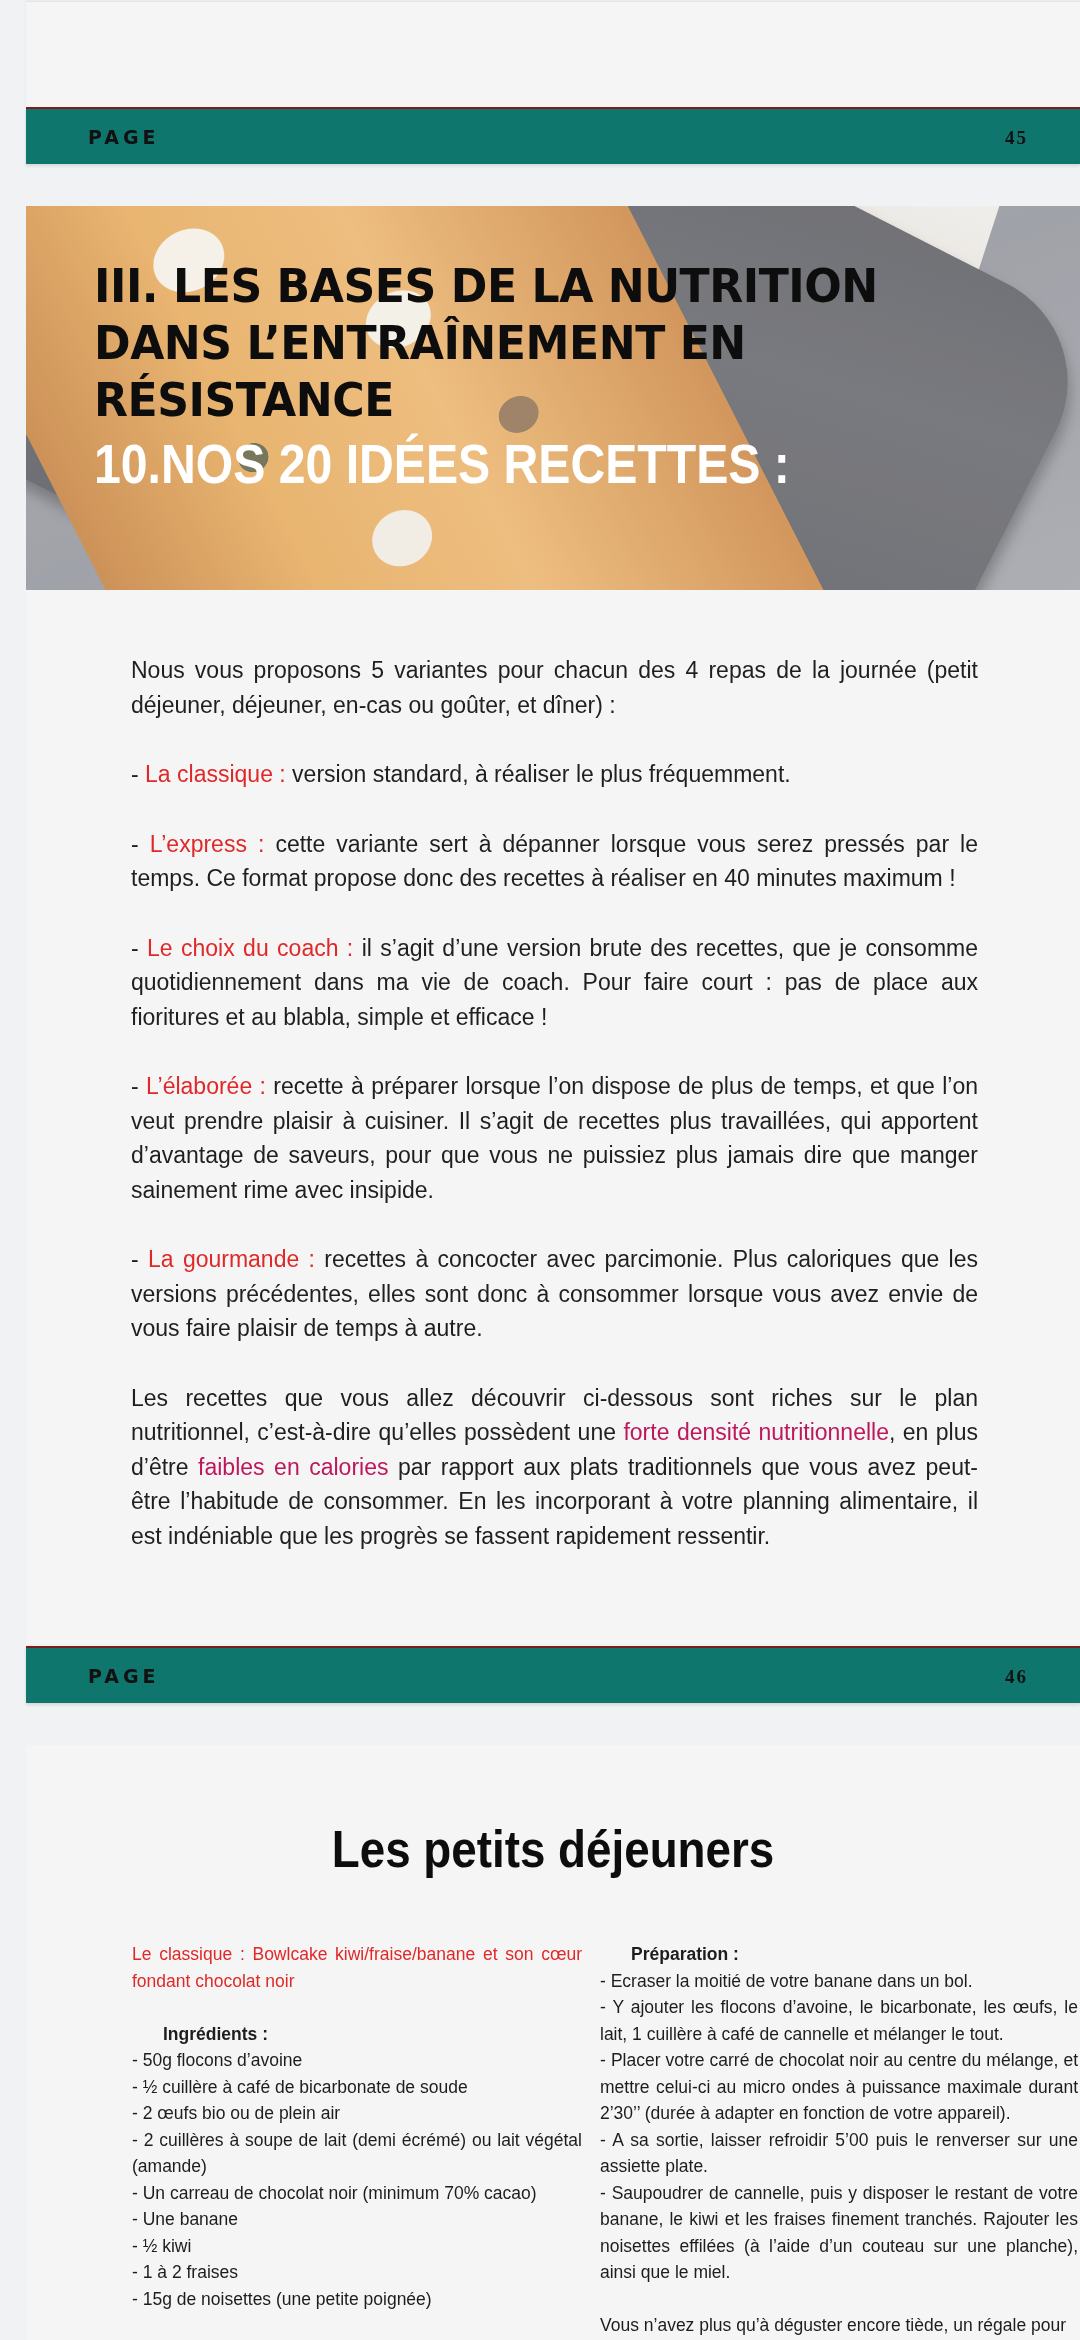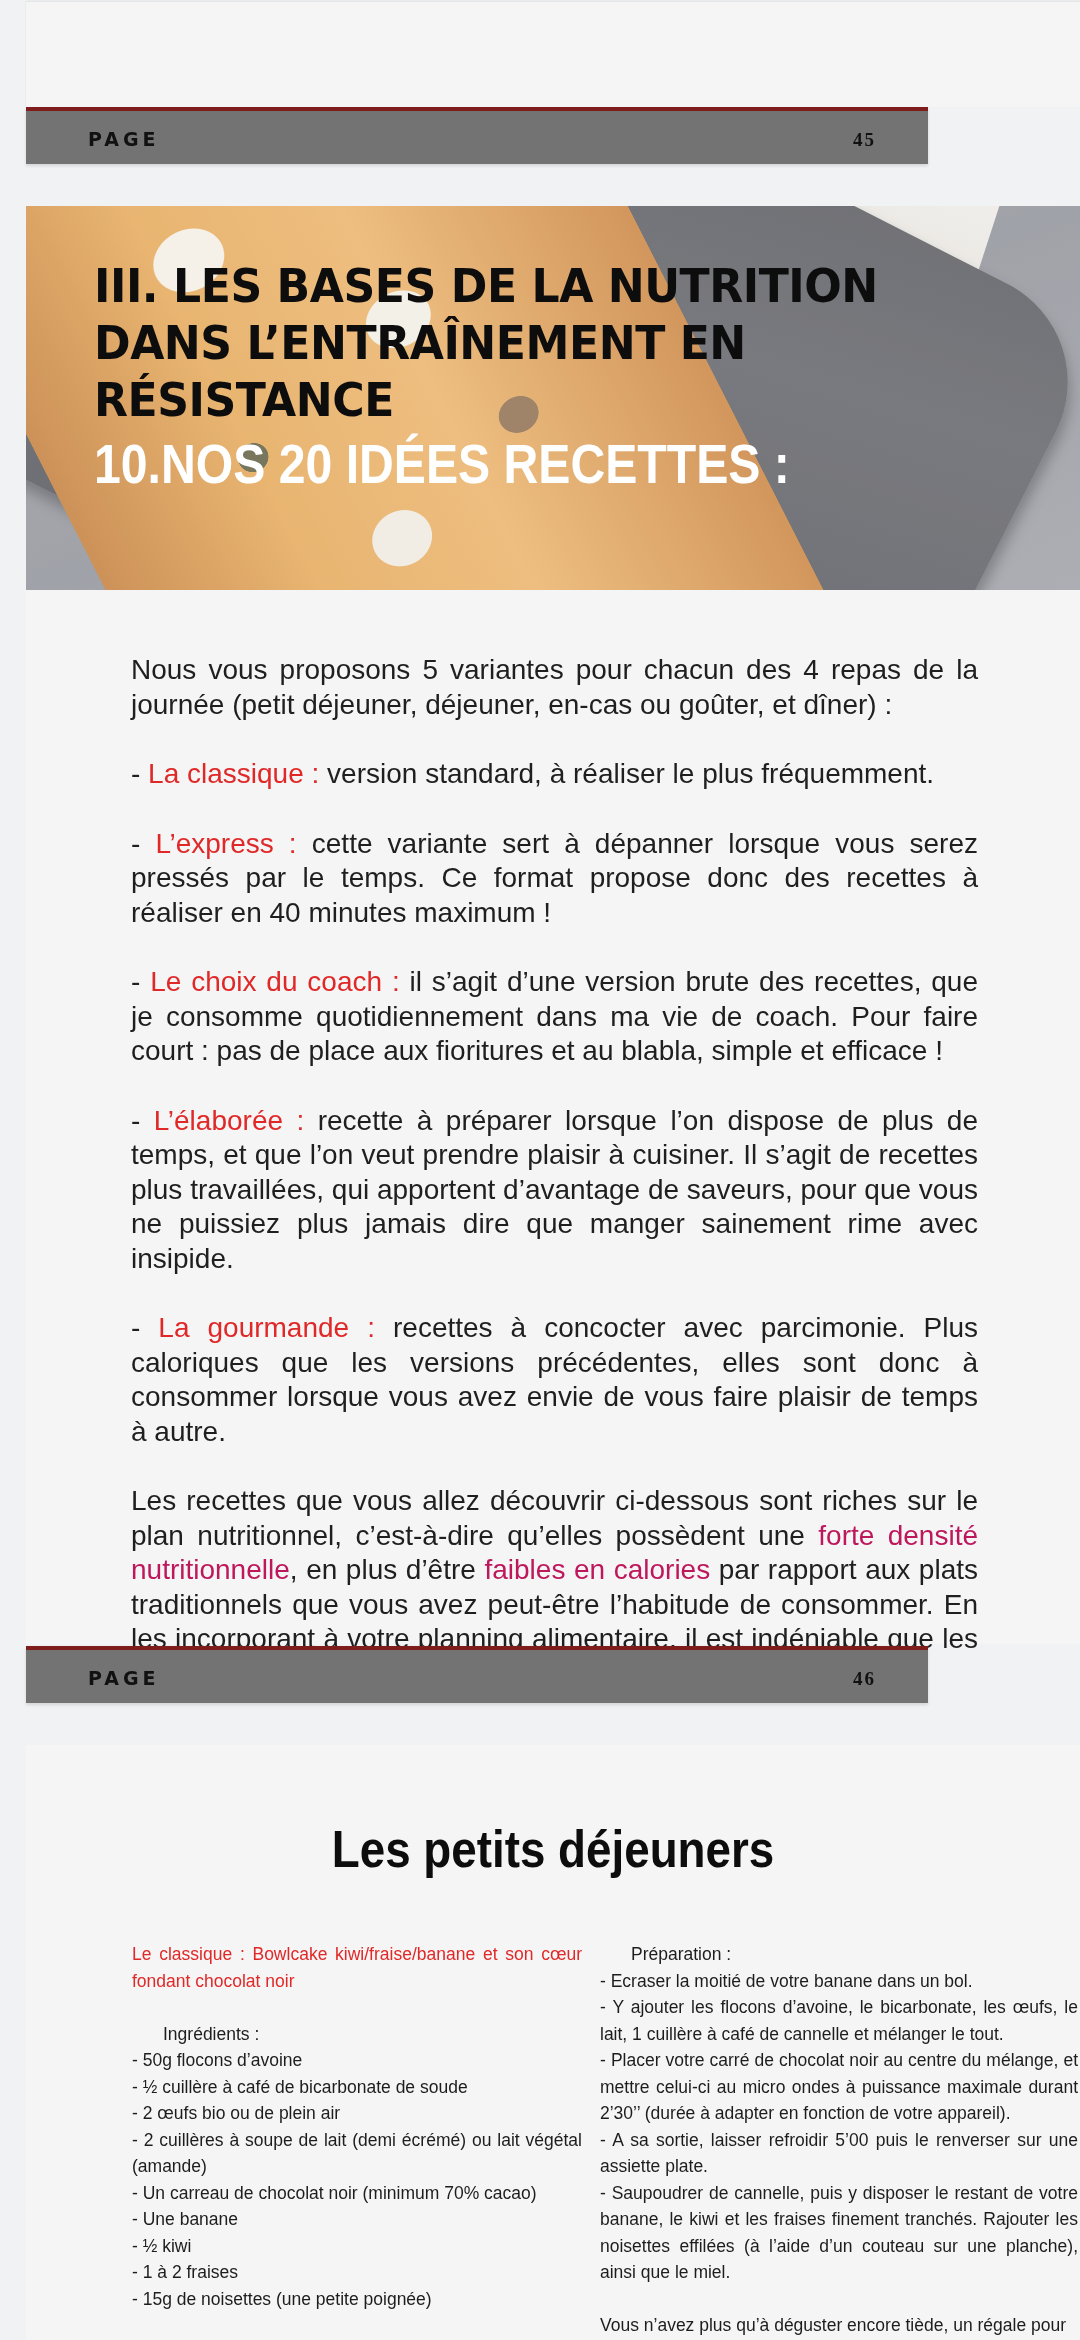--- a/index.html
+++ b/index.html
@@ -12,24 +12,24 @@
   }
   .viewer {
     position: absolute; left: 26px; top: 0; width: 1054px; height: 2340px;
     background: #f1f2f4;
   }
   .page {
     position: absolute; left: 0; width: 1054px; background: #f5f5f5;
   }
   #page-top { top: 2px; height: 105px; box-shadow: 0 -1px 2px rgba(0,0,0,0.08); }
   .band {
-    position: absolute; left: 0; width: 902px; height: 57px;
-    background: #737373;
+    position: absolute; left: 0; width: 1054px; height: 57px;
+    background: #0f766e;
     box-shadow: 0 2px 3px rgba(0,0,0,0.12);
-    border-top: 4px solid #7f1d1d;
+    border-top: 2px solid #7f1d1d;
   }
   .band .lbl {
     position: absolute; left: 62px; top: 17px;
     font-family: "DejaVu Sans", sans-serif; font-weight: bold;
     font-size: 19px; letter-spacing: 4px; color: #111;
     transform: scaleY(1.05);
   }
   .band .num {
     position: absolute; right: 52px; top: 18px;
     font-family: Liberation Serif, serif; font-weight: bold;
@@ -88,21 +88,21 @@
     position: absolute; left: 68px; top: 228px;
     font-family: "Liberation Sans Narrow", "Liberation Sans", sans-serif; font-weight: bold;
     font-size: 56px; line-height: 60px; color: #ffffff;
     transform: scaleX(0.86); transform-origin: left top;
     letter-spacing: 0px;
   }
 
   .body-text {
     position: absolute; left: 105px; width: 847px;
     font-family: "Liberation Sans Narrow", "Liberation Sans", sans-serif;
-    font-size: 28px; line-height: 34.5px; color: #1f1f1f;
+    font-size: 23px; line-height: 34.5px; color: #1f1f1f;
     text-align: justify;
   }
   .body-text p { margin: 0 0 35px 0; }
   .red { color: #be185d; }
   .ul { color: #e02828; }
 
   
   #page-46 { top: 1745px; height: 600px; }
   .section-title {
     position: absolute; left: 0; width: 1054px; top: 74px;
@@ -112,21 +112,21 @@
   }
   .col {
     position: absolute; top: 196px;
     font-family: "Liberation Sans Narrow", "Liberation Sans", sans-serif;
     font-size: 17.5px; line-height: 26.5px; color: #1d1d1d;
     text-align: justify;
   }
   .col-left { left: 106px; width: 450px; }
   .col-right { left: 574px; width: 478px; }
   .col .line { display: block; }
-  .col .head { font-weight: normal; padding-left: 31px; }
+  .col .head { font-weight: bold; padding-left: 31px; }
   .col .gap { display: block; height: 26.5px; }
   .recipe-title { color: #e02828; }
 </style>
 </head>
 <body>
 
 <div class="viewer">
 
   <div class="page" id="page-top"></div>
 

